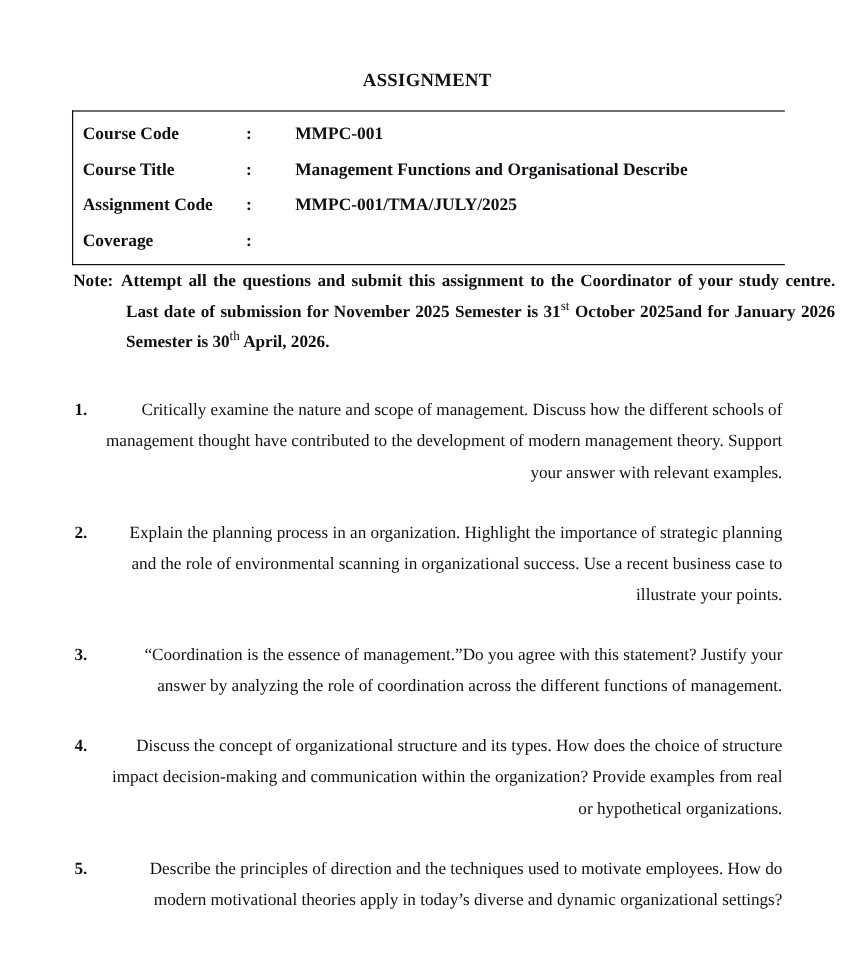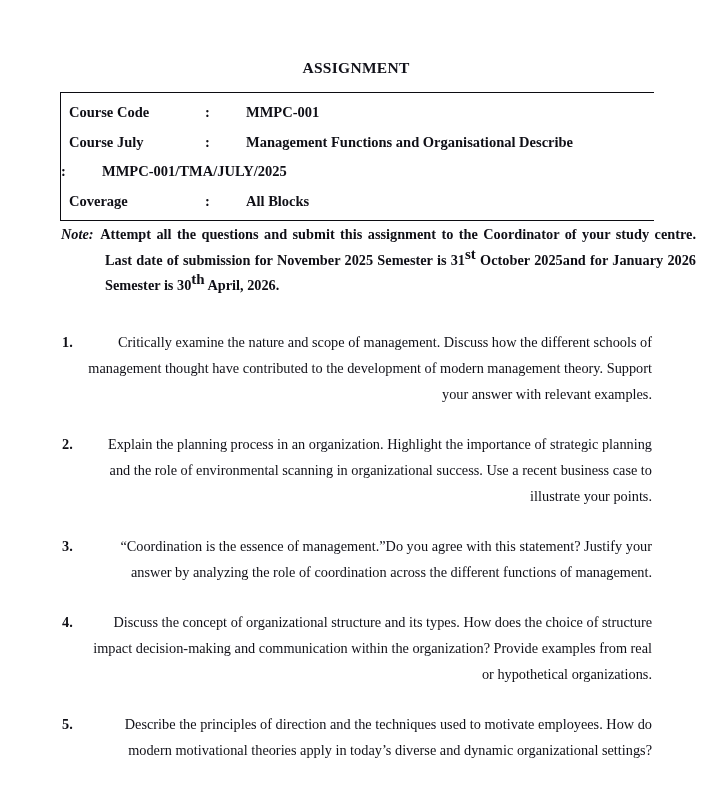--- a/index.html
+++ b/index.html
@@ -83,26 +83,26 @@
     width: 591px;
     font-size: 14.3px;
     font-weight: bold;
     line-height: 25.5px;
     text-align: justify;
     text-justify: inter-word;
     padding-left: 44px;
     text-indent: -44px;
   }
   .note-block sup {
-    font-size: 15px;
+    font-size: 11px;
     vertical-align: super;
     line-height: 0;
-    font-weight: bold;
-  }
-  .note-label { margin-right: 2px; font-style: italic; }
+    font-weight: normal;
+  }
+  .note-label { margin-right: 2px; }
 
   
   .questions {
     position: absolute;
     left: 62px;
     top: 329px;
     width: 590px;
   }
   .question {
     position: relative;
@@ -141,34 +141,34 @@
 
   <div class="meta-table">
 
     <div class="meta-row">
       <div class="meta-label">Course Code</div>
       <div class="meta-colon">:</div>
       <div class="meta-value">MMPC-001</div>
     </div>
 
     <div class="meta-row">
-      <div class="meta-label">Course July</div>
+      <div class="meta-label">Course Title</div>
       <div class="meta-colon">:</div>
       <div class="meta-value">Management Functions and Organisational Describe</div>
     </div>
 
     <div class="meta-row">
+      <div class="meta-label">Assignment Code</div>
       <div class="meta-colon">:</div>
       <div class="meta-value">MMPC-001/TMA/JULY/2025</div>
     </div>
 
     <div class="meta-row">
       <div class="meta-label">Coverage</div>
       <div class="meta-colon">:</div>
-      <div class="meta-value">All Blocks</div>
     </div>
 
   </div>
 
   <div class="note-block"><span class="note-label">Note:</span><span> Attempt all the questions and submit this assignment to the Coordinator of your study centre. Last date of submission for November 2025 Semester is 31</span><sup>st</sup><span> October 2025and for January 2026 Semester is 30</span><sup>th</sup><span> April, 2026.</span></div>
 
   <div class="questions">
 
     <div class="question left">
       <span class="q-num">1.</span>

